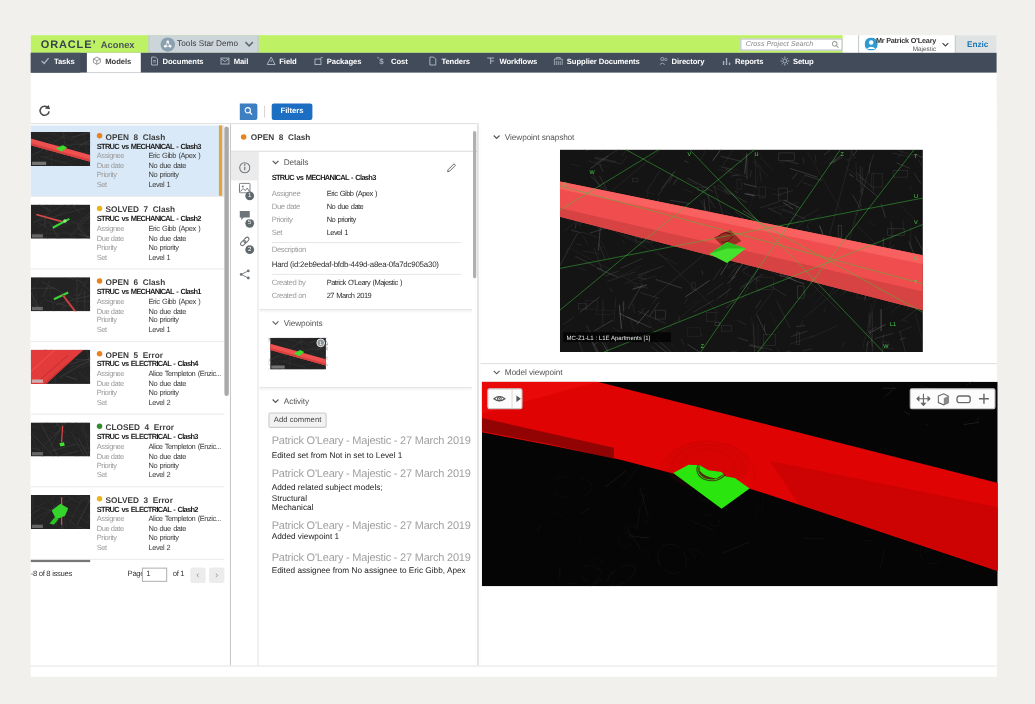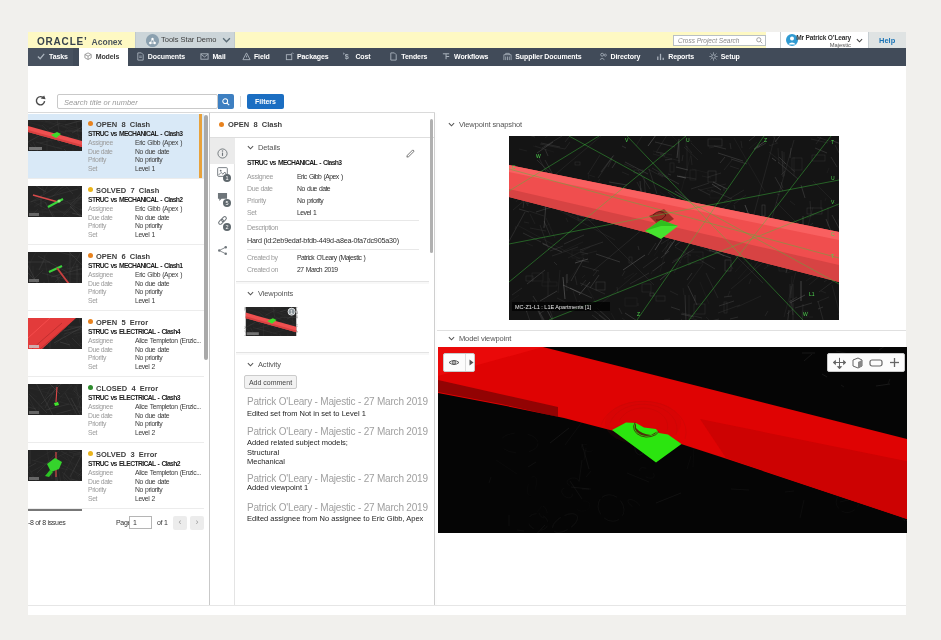--- a/index.html
+++ b/index.html
@@ -1,18 +1,18 @@
 <!DOCTYPE html>
 <html><head><meta charset="utf-8"><title>Aconex</title><style>
 *{margin:0;padding:0;box-sizing:border-box;}
 html,body{width:941px;height:640px;background:#f1f0ed;font-family:"Liberation Sans",sans-serif;overflow:hidden;}
 #app{position:absolute;left:28px;top:32px;width:878px;height:583px;background:#fff;}
 .abs{position:absolute;}
 
-#topbar{position:absolute;left:0;top:0;width:738px;height:16px;background:#fef9c3;}
+#topbar{position:absolute;left:0;top:0;width:738px;height:16px;background:#bef264;}
 #logo{position:absolute;left:9px;top:0;height:16px;line-height:16px;white-space:nowrap;}
 #logo .o{font-weight:bold;font-size:10px;color:#37424c;letter-spacing:0.8px;}
 #logo .a{font-weight:bold;font-size:8.5px;color:#4a545e;margin-left:4px;}
 #ptab{position:absolute;left:107px;top:0;width:100px;height:16px;background:#ccd5d9;border-left:1px solid #bfc9ce;border-right:1px solid #bfc9ce;}
 #ptab .circ{position:absolute;left:10px;top:1.5px;width:13px;height:13px;border-radius:50%;background:#8ba0af;}
 #ptab .txt{position:absolute;left:25px;top:0;line-height:16px;font-size:7.5px;color:#3c3c3c;}
 
 #nav{position:absolute;left:0;top:16px;width:878px;height:18px;background:#414b59;white-space:nowrap;font-size:0;}
 #nav .tab{height:18px;line-height:18px;font-size:7px;font-weight:bold;white-space:nowrap;letter-spacing:-0.1px;}
 #nav .tab svg{vertical-align:-1.5px;margin-right:3px;}
@@ -98,21 +98,21 @@
         </svg>
       </span>
   <div class="abs" style="left:745px;top:2px;width:78px;text-align:right;font-size:6.6px;font-weight:bold;color:#333;white-space:nowrap;letter-spacing:-0.2px">Mr Patrick O’Leary<br>
   <span style="font-size:5.8px;font-weight:normal;color:#555;letter-spacing:0">Majestic</span></div>
   <span class="abs" style="left:828px;top:6px">
         <svg width="7" height="5" viewBox="0 0 8 5">
           <polyline points="1,1 4,4 7,1" fill="none" stroke="#444" stroke-width="1.2"></polyline>
         </svg>
       </span>
   <div class="abs" style="left:840px;top:0;width:38px;height:16px;border-left:1px solid #c6cdd1;background:#dfe3e3">
-    <span class="abs" style="left:10px;top:4px;font-size:7.5px;font-weight:bold;color:#1a73b5">Help</span>
+    <span class="abs" style="left:10px;top:4px;font-size:7.5px;font-weight:bold;color:#1a73b5">Enzic</span>
       </div>
 </div>
 <div id="nav">
       <div class="abs" style="left:51.4px;top:0;width:48.2px;height:18px;background:#fff"></div>
       <div class="abs" style="left:0;top:0;width:45px;height:18px;background:#47515f"></div>
       <span class="tab abs" style="left:9px;top:0;color:#fff"><svg width="9" height="9" viewBox="0 0 10 10">
           <polyline points="1,5 3.5,7.5 8,2" fill="none" stroke="#aab3bd" stroke-width="1.4"></polyline>
         </svg>Tasks</span>
       <span class="tab abs" style="left:55.7px;top:0;color:#3a3a3a"><svg width="9" height="9" viewBox="0 0 10 10">
           <path d="M4.5,1 8,2.8 8,6.5 4.5,8.3 1,6.5 1,2.8 Z M1,2.8 4.5,4.6 8,2.8 M4.5,4.6 4.5,8.3" fill="none" stroke="#8a8a8a" stroke-width="0.9"></path>
@@ -170,23 +170,20 @@
             <line x1="7.1" y1="2.9" x2="8.2" y2="1.8"></line>
           </g>
         </svg>Setup</span>
     </div>
 <span class="abs" style="left:6px;top:63px">
       <svg width="12" height="12" viewBox="0 0 12 12">
         <path d="M9.9,3.4 A 4.1 4.1 0 1 0 10.6,6.2" fill="none" stroke="#4a4a4a" stroke-width="1.4"></path>
         <polygon points="6.7,3.6 11.6,4.3 10.2,0.4" fill="#4a4a4a"></polygon>
       </svg>
     </span>
-<div class="abs" style="left:29px;top:62px;width:161px;height:15px;background:#fff;border:1px solid #c9c9c9;border-radius:2px">
-  <span class="abs" style="left:6px;top:3px;font-size:7.5px;color:#9a9a9a;font-style:italic">Search title or number</span>
-    </div>
 <div class="abs" style="left:190px;top:62px;width:16px;height:15px;background:#3d7fc1;border-radius:0 2px 2px 0;text-align:center;line-height:13px"><svg width="8" height="8" viewBox="0 0 10 10">
         <circle cx="4" cy="4" r="3" fill="none" stroke="#fff" stroke-width="1.3"></circle>
         <line x1="6.3" y1="6.3" x2="9" y2="9" stroke="#fff" stroke-width="1.3"></line>
       </svg></div>
 <div class="abs" style="left:212px;top:64px;height:11px;border-left:1px solid #d8d8d8"></div>
 <div class="btn blue" style="left:219px;top:62px;width:37px;height:15px;line-height:15px">Filters</div>
 <div id="panels">
   <div id="leftp">
     <div class="item sel" style="top:1px;height:65px">
 <span class="th">

